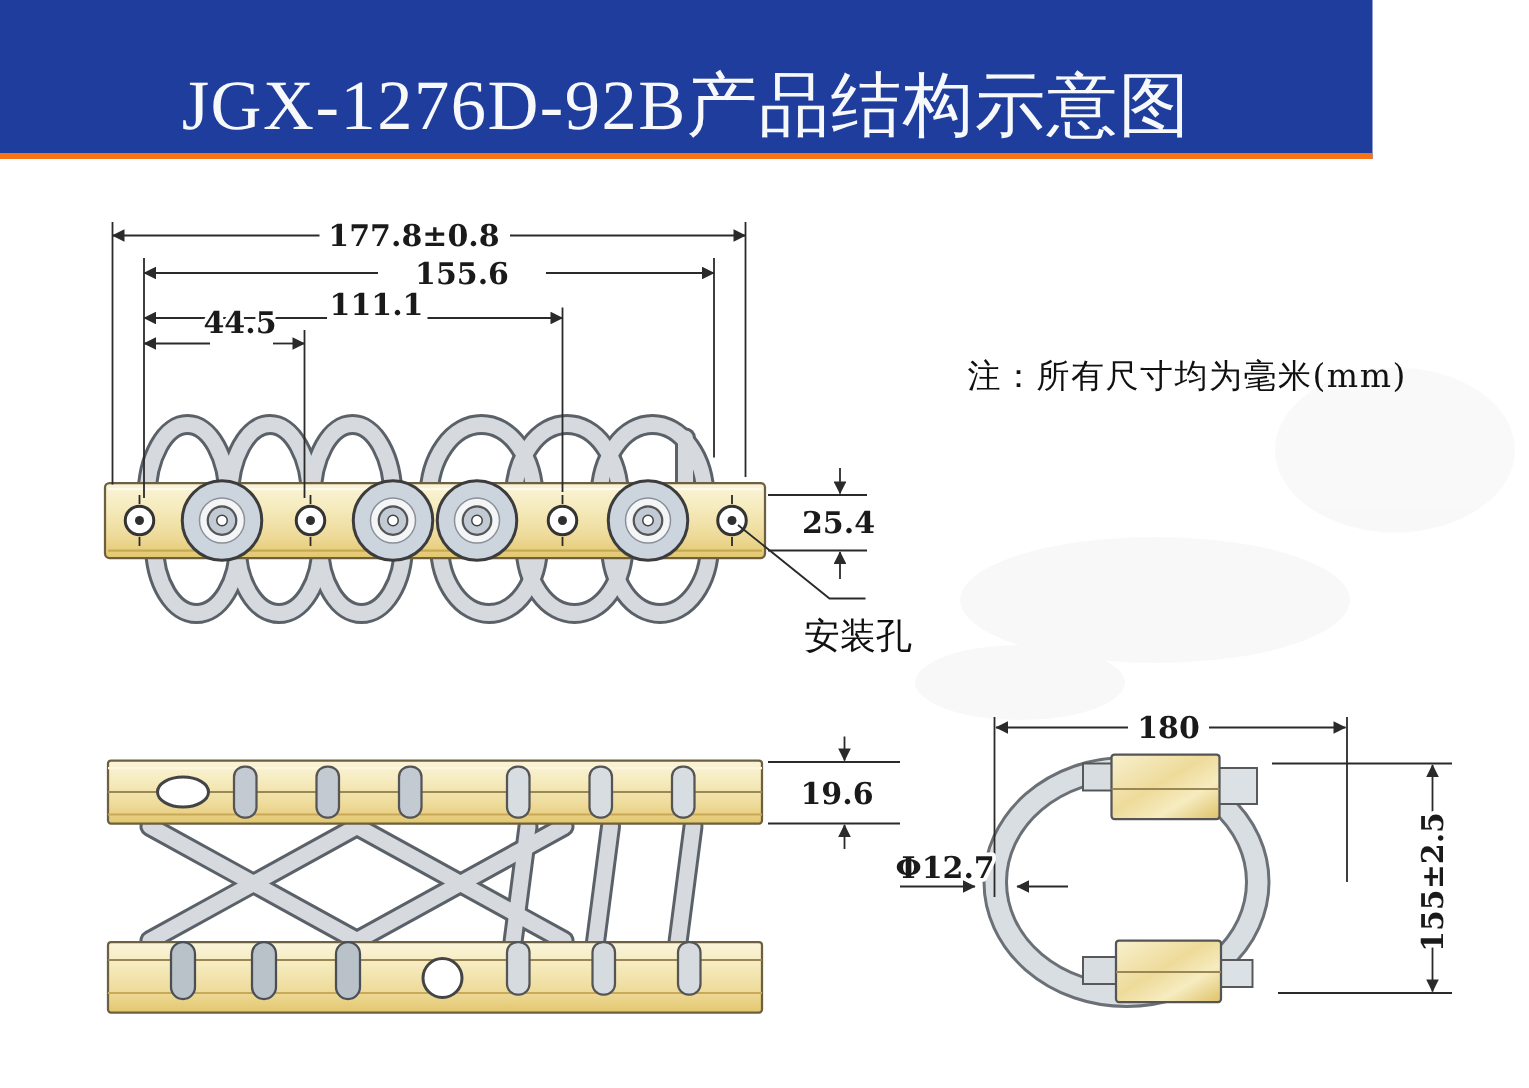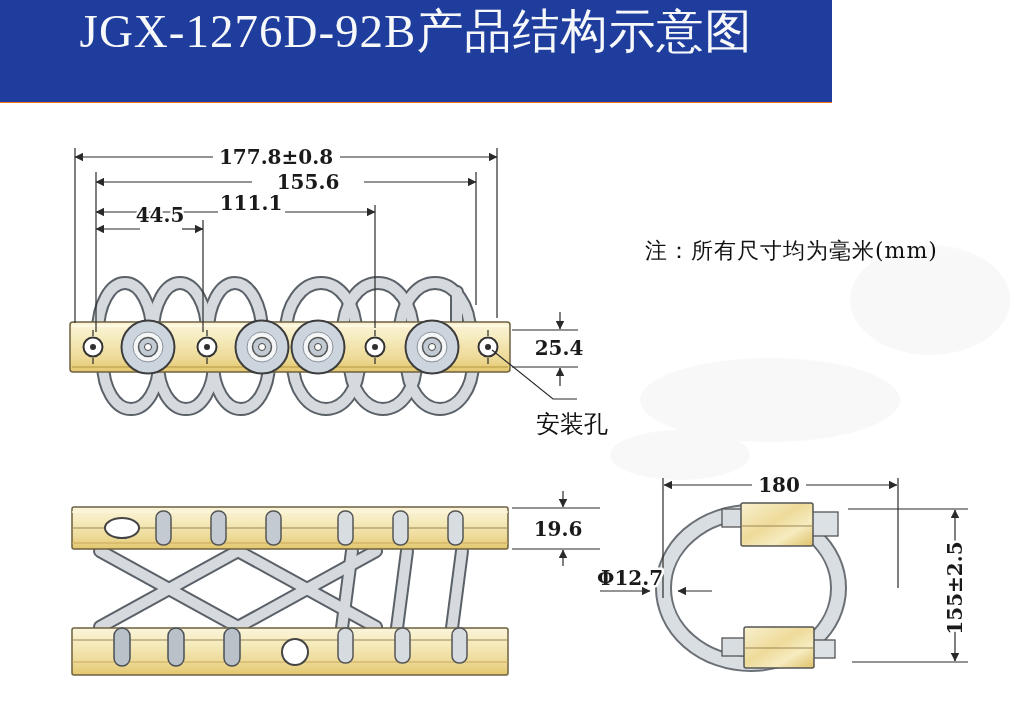--- a/index.html
+++ b/index.html
@@ -1,22 +1,22 @@
 <!DOCTYPE html>
 <html><head>
 <meta charset="utf-8">
 <style>
   html,body{margin:0;padding:0;}
   body{width:1019px;height:725px;background:#ffffff;position:relative;overflow:hidden;
        font-family:"Liberation Serif", serif;}
   .page{position:absolute;inset:0;width:1019px;height:725px;background:#ffffff;}
   header.banner{
-    position:absolute;top:0;left:0;width:832px;height:102px;
-    background:#1e3d9d;border-bottom:1px solid #f97316;
-    display:flex;align-items:flex-start;justify-content:center;
+    position:absolute;top:0;left:0;width:915px;height:102px;
+    background:#1e3d9d;border-bottom:4px solid #f97316;
+    display:flex;align-items:flex-end;justify-content:center;
   }
   h1.title{
     margin:0;color:#f7f8fa;font-weight:500;font-size:47px;letter-spacing:1px;
     font-family:"Liberation Serif","DejaVu Serif",serif;white-space:nowrap;
   }
   svg.drawing{position:absolute;left:0;top:0;width:1019px;height:725px;display:block;}
   .ln{stroke:#2a2a2a;stroke-width:1.2;fill:none;}
   .rope-out{stroke:#5a6168;stroke-width:14;fill:none;stroke-linecap:round;}
   .rope-in{stroke:#d6dade;stroke-width:10;fill:none;stroke-linecap:round;}
   .dim{font:bold 20px "DejaVu Serif","Liberation Serif",serif;fill:#1a1a1a;

